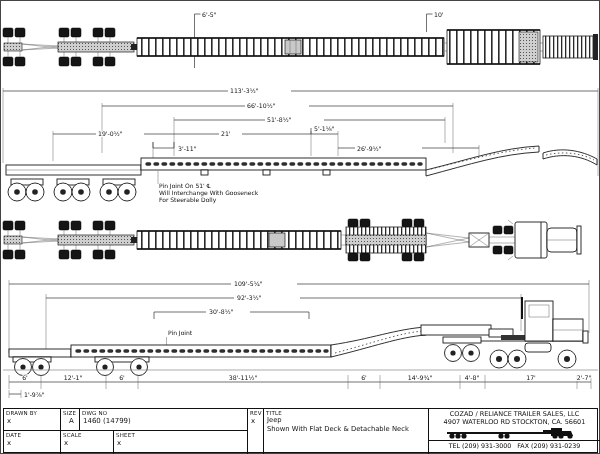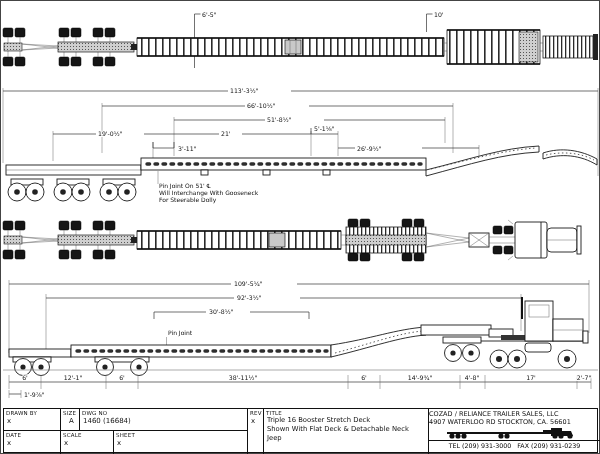--- a/index.html
+++ b/index.html
@@ -18,21 +18,21 @@
   .holes{stroke:#2e2e2e;stroke-width:3.4;stroke-dasharray:2.6 5.4;stroke-linecap:round;fill:none}
   .dot{stroke:#333;stroke-width:.8;stroke-dasharray:1.5 2.5;fill:none}
   .gnd{stroke:#555;stroke-width:.5}
   
   #tb{position:absolute;left:2px;top:407px;width:595px;height:45px;border:1px solid #111;background:#fff}
   .cell{position:absolute;border-right:1px solid #111;overflow:hidden}
   .bb{border-bottom:1px solid #111}
   .hdr{font-size:5.5px;color:#111;padding:1px 0 0 2px;letter-spacing:.2px}
   .val{font-size:7px;color:#111;padding:1px 0 0 3px}
   .ttl-line{font-size:6.8px;color:#111;padding-left:3px;line-height:1.3}
-  .co{font-size:6.5px;color:#111;text-align:left;line-height:1.3}
+  .co{font-size:6.5px;color:#111;text-align:center;line-height:1.3}
   .telrow{display:flex;justify-content:center;gap:6px;border-top:1px solid #111;font-size:6.3px;padding-top:1px;margin-top:1px}
   .logo{display:block;margin:0 auto}
 </style>
 </head>
 <body>
 
 <div id="sheet">
 
 <svg width="600" height="406" viewBox="0 0 600 406">
   <defs>
@@ -253,31 +253,30 @@
   <div class="cell bb" style="left:0;top:0;width:57px;height:22px">
     <div class="hdr">DRAWN BY</div>
     <div class="val">x</div>
   </div>
   <div class="cell bb" style="left:57px;top:0;width:19px;height:22px">
     <div class="hdr">SIZE</div>
     <div class="val" style="text-align:center">A</div>
   </div>
   <div class="cell bb" style="left:76px;top:0;width:168px;height:22px">
     <div class="hdr">DWG NO</div>
-    <div class="val">1460 (16684)</div>
+    <div class="val">1460 (14799)</div>
   </div>
   <div class="cell" style="left:244px;top:0;width:16px;height:45px">
     <div class="hdr">REV</div>
     <div class="val">x</div>
   </div>
   <div class="cell" style="left:260px;top:0;width:165px;height:45px">
     <div class="hdr">TITLE</div>
-    <div class="ttl-line">Triple 16 Booster Stretch Deck</div>
+    <div class="ttl-line">Jeep</div>
     <div class="ttl-line">Shown With Flat Deck &amp; Detachable Neck</div>
-    <div class="ttl-line">Jeep</div>
   </div>
   <div class="cell" style="left:425px;top:0;width:171px;height:45px;border-right:none;padding-top:1px">
     <div class="co">COZAD / RELIANCE TRAILER SALES, LLC</div>
     <div class="co">4907 WATERLOO RD STOCKTON, CA. 56601</div>
     <svg class="logo" width="140" height="12" viewBox="0 0 140 12">
       <rect x="2" y="5" width="96" height="2" fill="#111"></rect>
       <circle cx="7" cy="9" r="2.6" fill="#111"></circle>
           <circle cx="13" cy="9" r="2.6" fill="#111"></circle>
           <circle cx="19" cy="9" r="2.6" fill="#111"></circle>
       <circle cx="56" cy="9" r="2.6" fill="#111"></circle>

